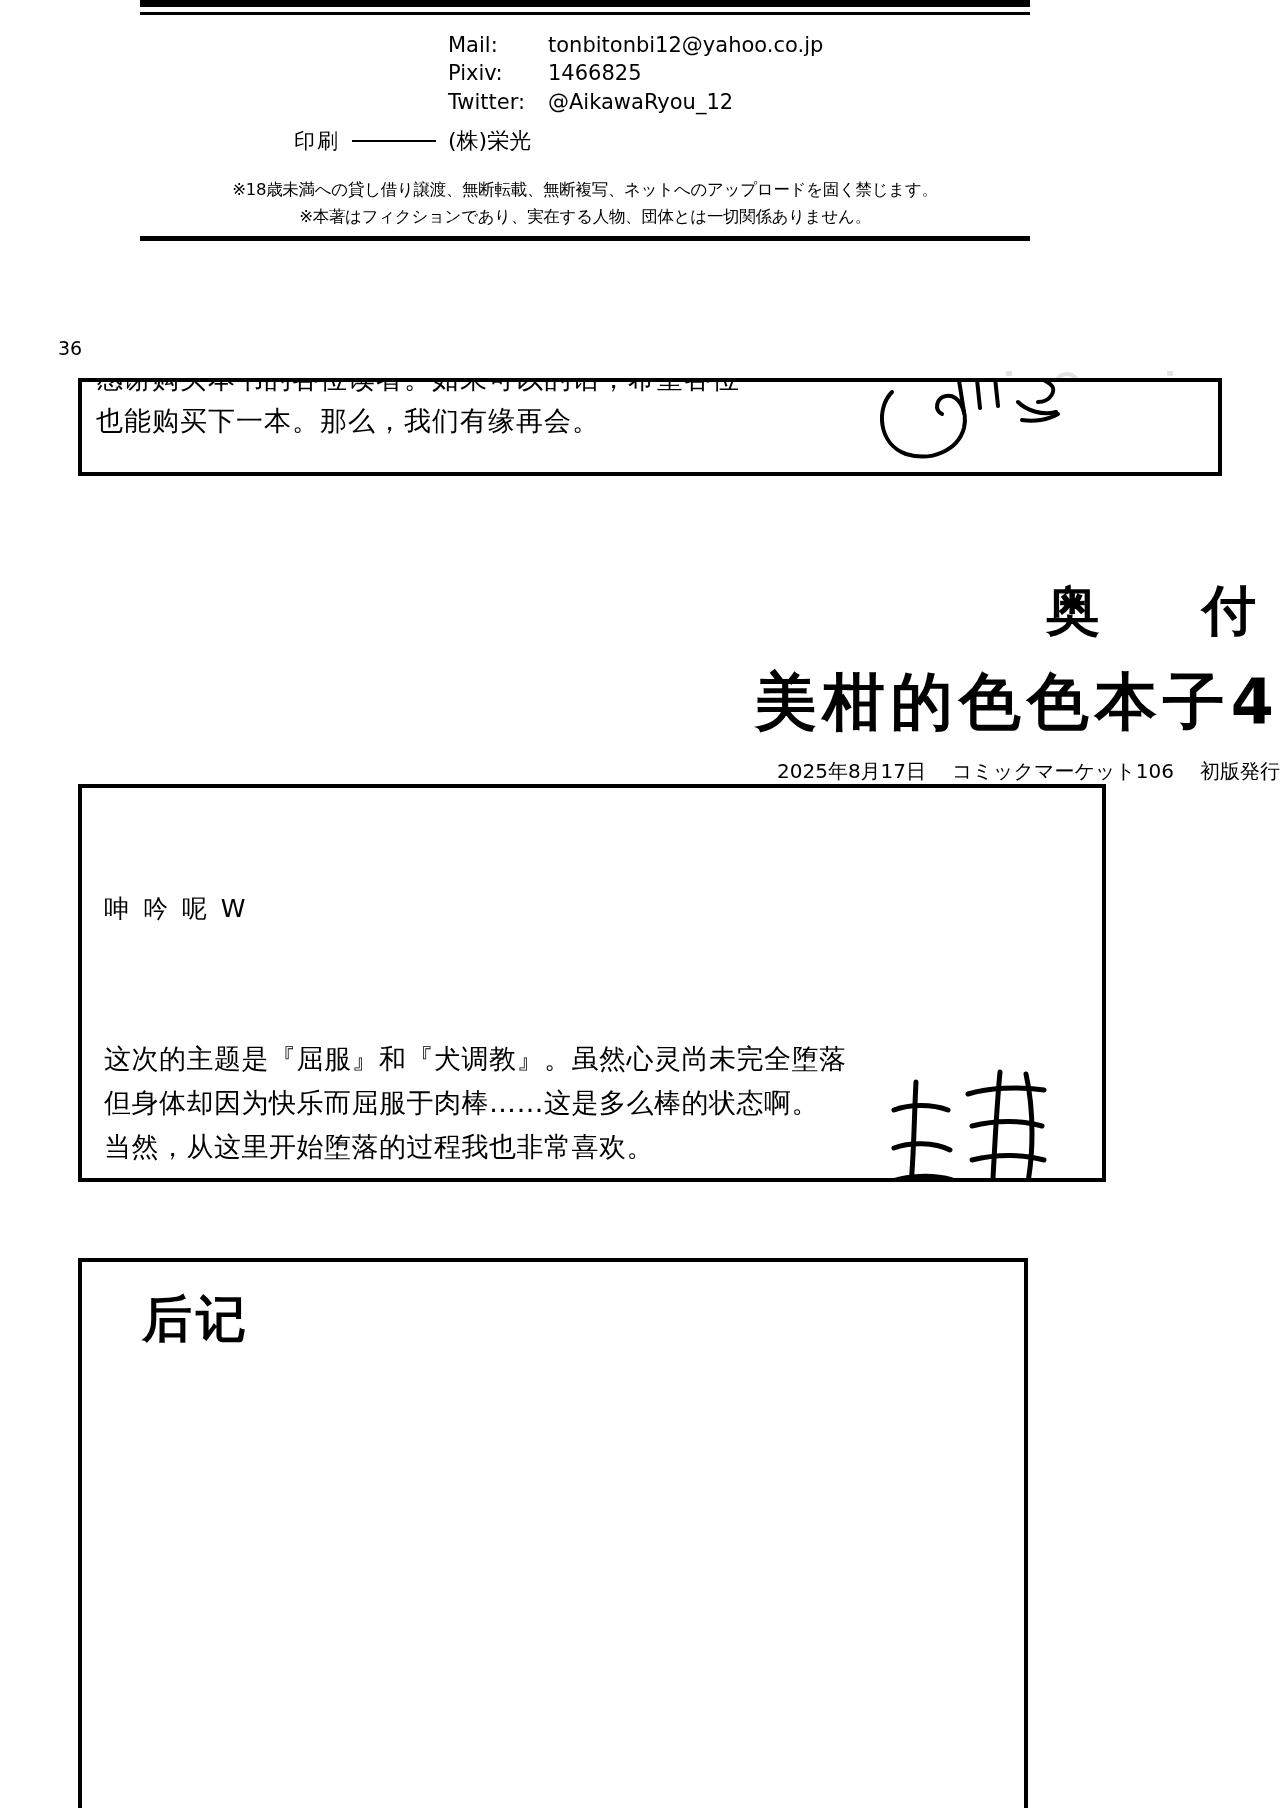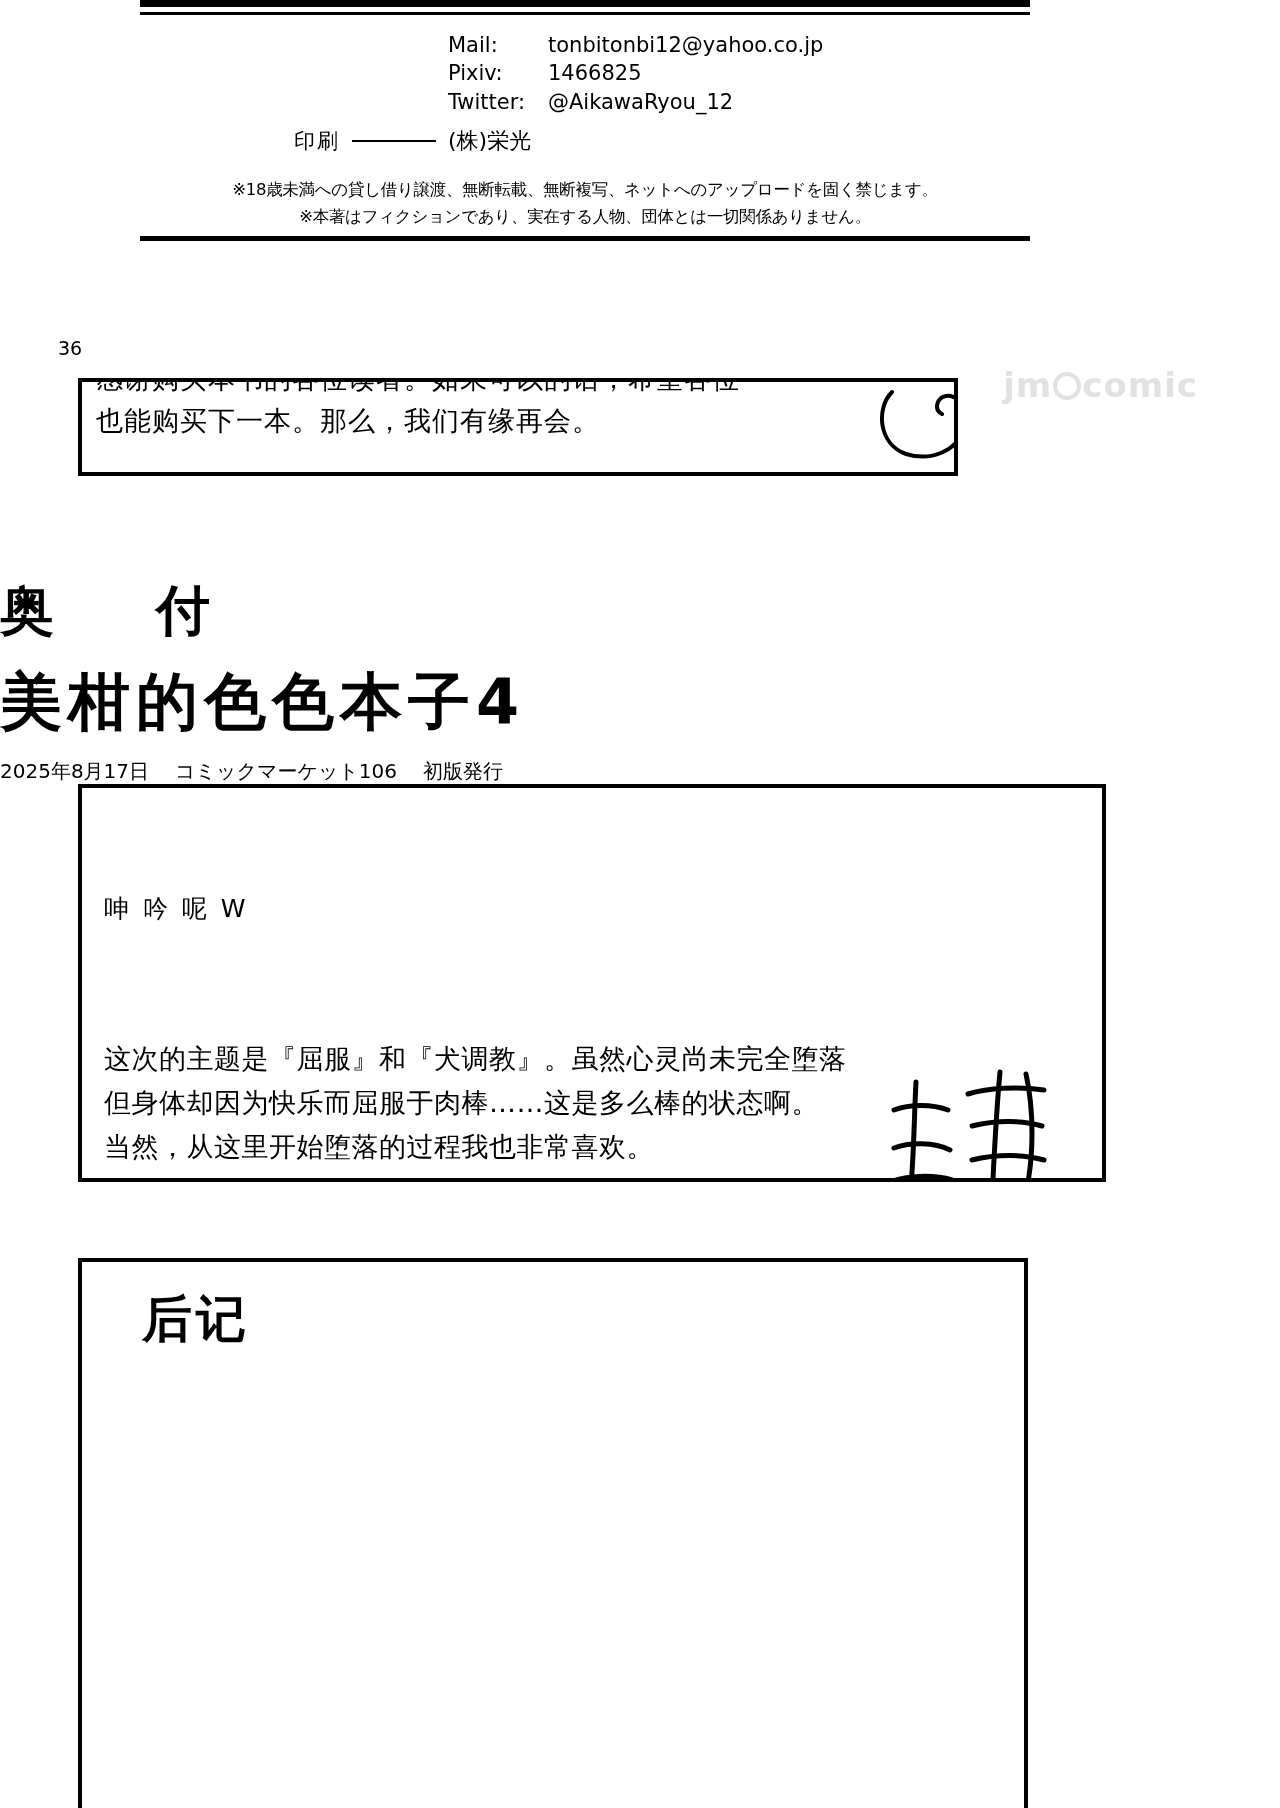--- a/index.html
+++ b/index.html
@@ -130,21 +130,21 @@
     position: absolute;
     border: 4px solid #000;
     background: #fff;
     box-sizing: border-box;
   }
 
   
   .panel-tail {
     left: 78px;
     top: 378px;
-    width: 880px;
+    width: 1144px;
     height: 98px;
     overflow: hidden;
   }
   .panel-tail .cn {
     position: absolute;
     left: 14px;
     top: -24px;
     font-size: 27px;
     line-height: 1.55;
     letter-spacing: 1px;
@@ -160,21 +160,21 @@
     width: 200px;
     height: 110px;
   }
 
   
   .okuzuke-wrap {
     position: absolute;
     left: 0;
     top: 575px;
     width: 1280px;
-    text-align: left;
+    text-align: right;
   }
   .okuzuke-label {
     font-size: 54px;
     font-weight: bold;
     letter-spacing: 24px;
     font-family: "DejaVu Sans", sans-serif;
   }
   .okuzuke-title {
     font-size: 62px;
     font-weight: bold;

